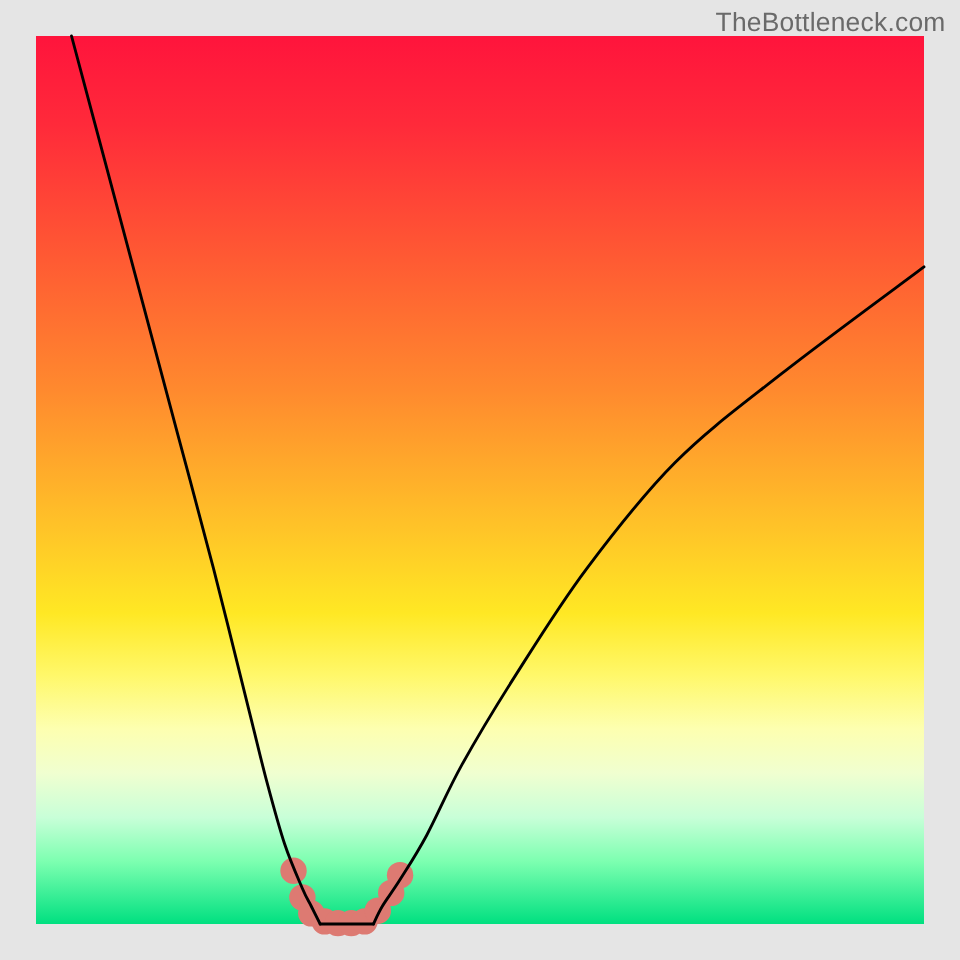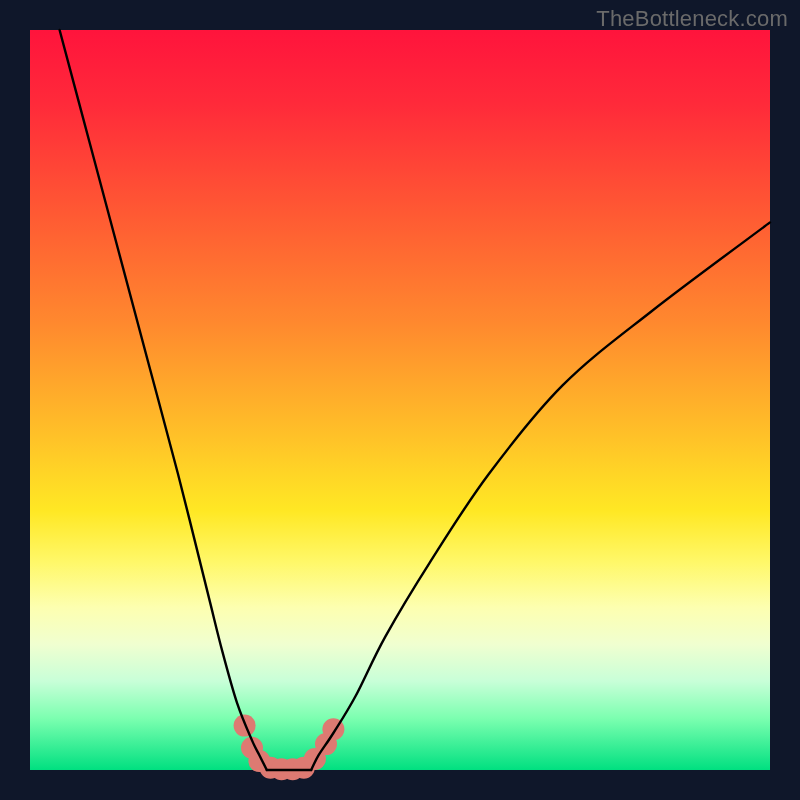--- a/index.html
+++ b/index.html
@@ -9,21 +9,21 @@
     height: 800px;
     background: #000;
     overflow: hidden;
   }
   .frame {
     position: absolute;
     left: 0;
     top: 0;
     width: 800px;
     height: 800px;
-    background: #0f172a;
+    background: #e5e5e5;
   }
   .plot-area {
     position: absolute;
     left: 30px;
     top: 30px;
     width: 740px;
     height: 740px;
     background: linear-gradient(to bottom,
       #ff143c 0%,
       #ff2a3a 10%,

